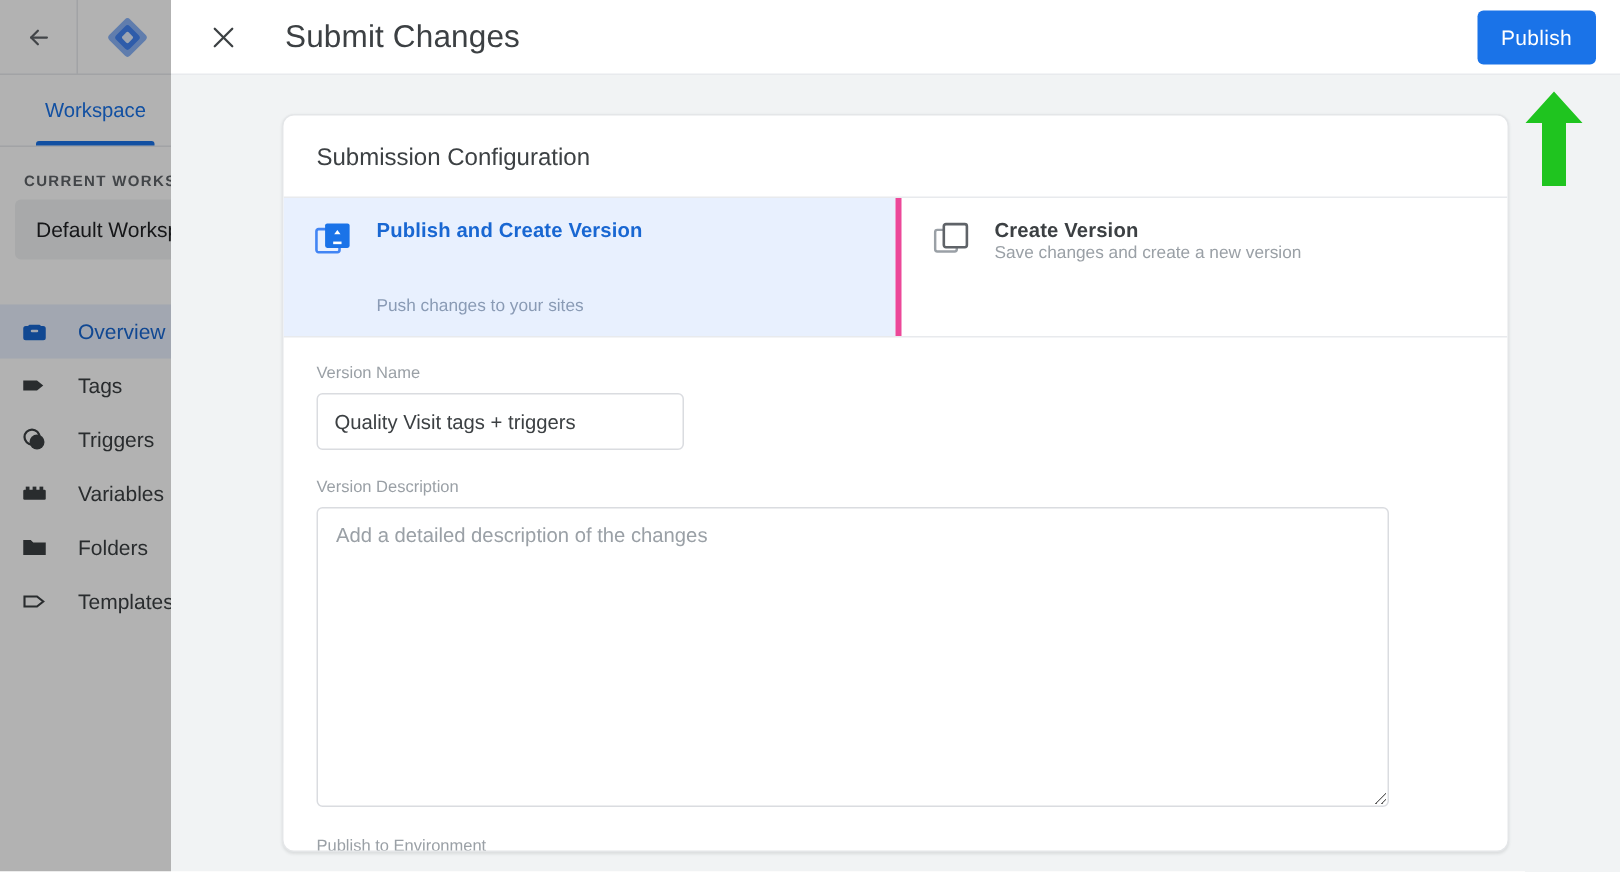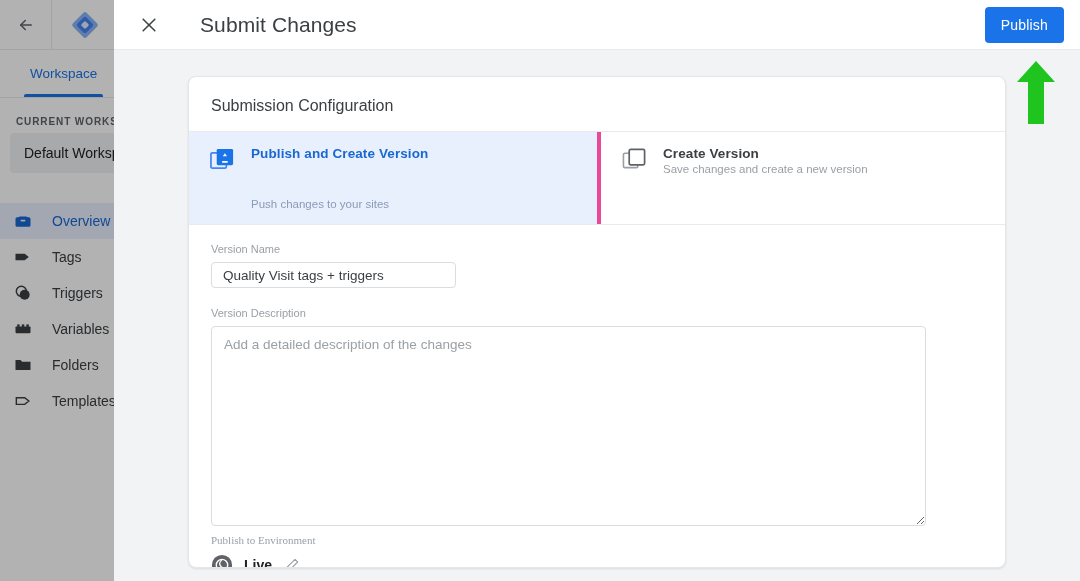--- a/index.html
+++ b/index.html
@@ -82,21 +82,21 @@
   .modal-header {
     height: 50px; background: #ffffff; flex: 0 0 50px;
     display: flex; align-items: center; padding: 0 16px 0 22px;
     border-bottom: 1px solid #e8eaed;
   }
   .close-x {
     width: 26px; height: 26px; display:flex; align-items:center; justify-content:center;
     color: #3c4043; cursor: pointer;
   }
   .modal-title {
-    margin-left: 38px; font-size: 21px; color: #3c4043; font-weight: 400;
+    margin-left: 28px; font-size: 21px; color: #3c4043; font-weight: 400;
     letter-spacing: .1px;
   }
   .publish-btn {
     margin-left: auto; background: #1a73e8; color: #ffffff;
     border: none; border-radius: 4px; height: 36px; padding: 0 16px;
     font-size: 14px; font-weight: 500; font-family: inherit; cursor: pointer;
     letter-spacing: .2px;
   }
 
   .modal-body {
@@ -126,33 +126,33 @@
   .opt-ico { width: 26px; height: 26px; flex: 0 0 26px; display:flex; align-items:center; justify-content:center;}
   .opt-text { display: flex; flex-direction: column; gap: 2px; }
   .opt-head { font-size: 13.5px; font-weight: 700; color: #3c4043; letter-spacing: .1px; }
   .option.selected .opt-head { color: #1967d2; }
   .opt-sub { font-size: 11.5px; color: #9aa0a6; }
   .option.selected .opt-sub { color: #8a9bb5; margin-top: 35px; }
 
   .form { padding: 18px 22px 0 22px; flex: 1 1 auto; display: flex; flex-direction: column; }
   .field-label { font-size: 11px; color: #9aa0a6; margin-bottom: 7px; }
   .text-input {
-    width: 245px; height: 26px; border: 1px solid #dadce0; border-radius: 4px;
+    width: 245px; height: 38px; border: 1px solid #dadce0; border-radius: 4px;
     padding: 0 11px; font-size: 13.5px; color: #3c4043;
     font-family: inherit; background: #fff; outline: none;
   }
   .field-label-2 { margin-top: 19px; }
   .desc-area {
     width: 715px; height: 200px; border: 1px solid #dadce0; border-radius: 4px;
     padding: 10px 12px; font-size: 13.5px; color: #3c4043;
     font-family: inherit; background: #fff; outline: none; resize: both;
   }
   .desc-area::placeholder { color: #9aa0a6; }
 
-  .env-label { font-size: 11px; color: #9aa0a6; margin-top: 8px; margin-bottom: 8px; font-family: Liberation Serif, serif; }
+  .env-label { font-size: 11px; color: #9aa0a6; margin-top: 20px; margin-bottom: 8px; }
   .env-row { display: flex; align-items: center; gap: 11px; }
   .env-ico { width: 22px; height: 22px; flex:0 0 22px; }
   .env-name { font-size: 14px; color: #202124; font-weight: 700; }
   .env-edit { width: 18px; height: 18px; display:flex; align-items:center; justify-content:center; cursor: pointer; }
 
   
   .green-arrow {
     position: absolute; left: 1016px; top: 60px; width: 40px; height: 65px;
     pointer-events: none;
   }

